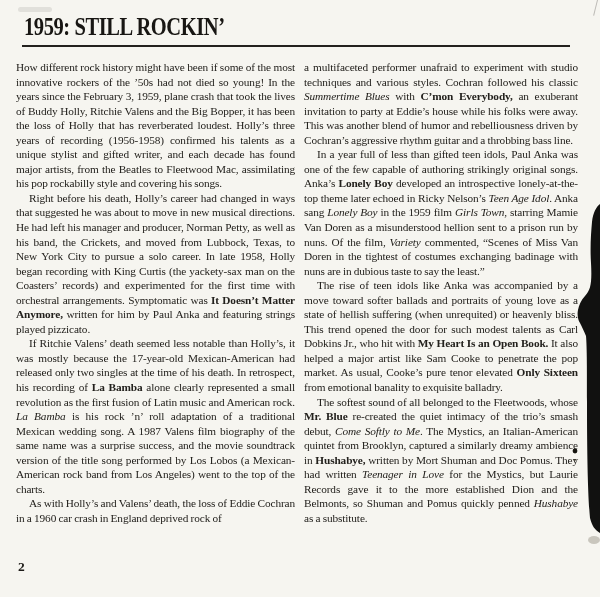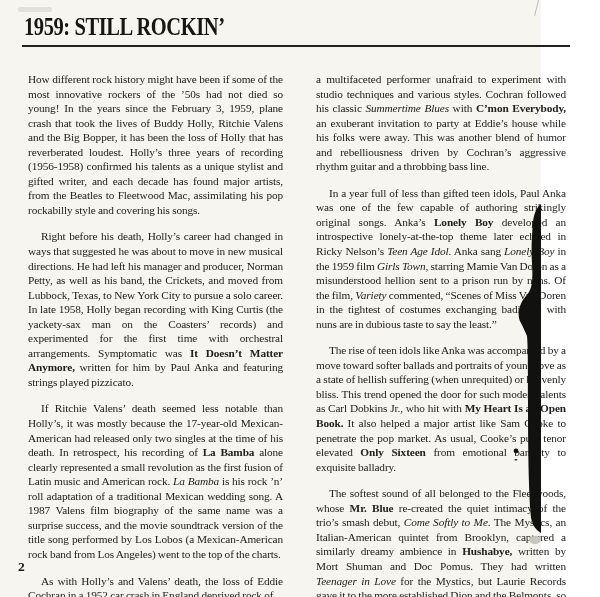--- a/index.html
+++ b/index.html
@@ -2,21 +2,21 @@
 <html><head>
 <meta charset="utf-8">
 <style>
   html,body{margin:0;padding:0;}
   body{
     width:600px;height:597px;
     font-family:"Liberation Serif","DejaVu Serif",serif;
     overflow:hidden;
   }
   .page{
-    position:relative;width:541px;height:597px;
+    position:relative;width:600px;height:597px;
     background:#f6f5f0;
     color:#21201c;
   }
   
   .smudge-top{
     position:absolute;left:18px;top:7px;width:34px;height:5px;
     background:#d9d7d2;border-radius:3px;opacity:.7;
   }
   .artifact-corner{
     position:absolute;right:2px;top:0;width:1px;height:16px;
@@ -37,21 +37,21 @@
   }
   .col{
     position:absolute;top:60px;
     font-size:11.3px;line-height:14.55px;
     letter-spacing:-0.12px;word-spacing:-0.4px;
     text-align:justify;
     color:#23211d;
   }
   .col-left{left:16px;width:279px;}
   .col-right{left:304px;width:274px;}
-  .col p{margin:12px;padding:0;}
+  .col p{margin:0;padding:0;}
   .col p.indent{text-indent:13px;}
   .b{font-weight:700;}
   .i{font-style:italic;}
   .page-number{
     position:absolute;left:18px;top:559px;
     font-size:13.5px;font-weight:700;color:#1d1b18;
   }
   .edge-photo{
     position:absolute;right:0;top:202px;width:30px;height:345px;
     pointer-events:none;
@@ -67,21 +67,21 @@
 
   <div class="masthead">
     <h1>1959: STILL ROCKIN’</h1>
   </div>
   <div class="rule"></div>
 
   <div class="col col-left">
       <p class=""><span>How different rock history might have been if some of the most innovative rockers of the ’50s had not died so young! In the years since the February 3, 1959, plane crash that took the lives of Buddy Holly, Ritchie Valens and the Big Bopper, it has been the loss of Holly that has reverberated loudest. Holly’s three years of recording (1956-1958) confirmed his talents as a unique stylist and gifted writer, and each decade has found major artists, from the Beatles to Fleetwood Mac, assimilating his pop rockabilly style and covering his songs.</span></p>
       <p class="indent"><span>Right before his death, Holly’s career had changed in ways that suggested he was about to move in new musical directions. He had left his manager and producer, Norman Petty, as well as his band, the Crickets, and moved from Lubbock, Texas, to New York City to pursue a solo career. In late 1958, Holly began recording with King Curtis (the yackety-sax man on the Coasters’ records) and experimented for the first time with orchestral arrangements. Symptomatic was </span><span class="b">It Doesn’t Matter Anymore,</span><span> written for him by Paul Anka and featuring strings played pizzicato.</span></p>
       <p class="indent"><span>If Ritchie Valens’ death seemed less notable than Holly’s, it was mostly because the 17-year-old Mexican-American had released only two singles at the time of his death. In retrospect, his recording of </span><span class="b">La Bamba</span><span> alone clearly represented a small revolution as the first fusion of Latin music and American rock. </span><span class="i">La Bamba</span><span> is his rock ’n’ roll adaptation of a traditional Mexican wedding song. A 1987 Valens film biography of the same name was a surprise success, and the movie soundtrack version of the title song performed by Los Lobos (a Mexican-American rock band from Los Angeles) went to the top of the charts.</span></p>
-      <p class="indent"><span>As with Holly’s and Valens’ death, the loss of Eddie Cochran in a 1952 car crash in England deprived rock of</span></p>
+      <p class="indent"><span>As with Holly’s and Valens’ death, the loss of Eddie Cochran in a 1960 car crash in England deprived rock of</span></p>
     </div>
   <div class="col col-right">
       <p class=""><span>a multifaceted performer unafraid to experiment with studio techniques and various styles. Cochran followed his classic </span><span class="i">Summertime Blues</span><span> with </span><span class="b">C’mon Everybody,</span><span> an exuberant invitation to party at Eddie’s house while his folks were away. This was another blend of humor and rebelliousness driven by Cochran’s aggressive rhythm guitar and a throbbing bass line.</span></p>
       <p class="indent"><span>In a year full of less than gifted teen idols, Paul Anka was one of the few capable of authoring strikingly original songs. Anka’s </span><span class="b">Lonely Boy</span><span> developed an introspective lonely-at-the-top theme later echoed in Ricky Nelson’s </span><span class="i">Teen Age Idol</span><span>. Anka sang </span><span class="i">Lonely Boy</span><span> in the 1959 film </span><span class="i">Girls Town</span><span>, starring Mamie Van Doren as a misunderstood hellion sent to a prison run by nuns. Of the film, </span><span class="i">Variety</span><span> commented, “Scenes of Miss Van Doren in the tightest of costumes exchanging badinage with nuns are in dubious taste to say the least.”</span></p>
       <p class="indent"><span>The rise of teen idols like Anka was accompanied by a move toward softer ballads and portraits of young love as a state of hellish suffering (when unrequited) or heavenly bliss. This trend opened the door for such modest talents as Carl Dobkins Jr., who hit with </span><span class="b">My Heart Is an Open Book.</span><span> It also helped a major artist like Sam Cooke to penetrate the pop market. As usual, Cooke’s pure tenor elevated </span><span class="b">Only Sixteen</span><span> from emotional banality to exquisite balladry.</span></p>
       <p class="indent"><span>The softest sound of all belonged to the Fleetwoods, whose </span><span class="b">Mr. Blue</span><span> re-created the quiet intimacy of the trio’s smash debut, </span><span class="i">Come Softly to Me</span><span>. The Mystics, an Italian-American quintet from Brooklyn, captured a similarly dreamy ambience in </span><span class="b">Hushabye,</span><span> written by Mort Shuman and Doc Pomus. They had written </span><span class="i">Teenager in Love</span><span> for the Mystics, but Laurie Records gave it to the more established Dion and the Belmonts, so Shuman and Pomus quickly penned </span><span class="i">Hushabye</span><span> as a substitute.</span></p>
     </div>
 
   <div class="page-number">2</div>
 

